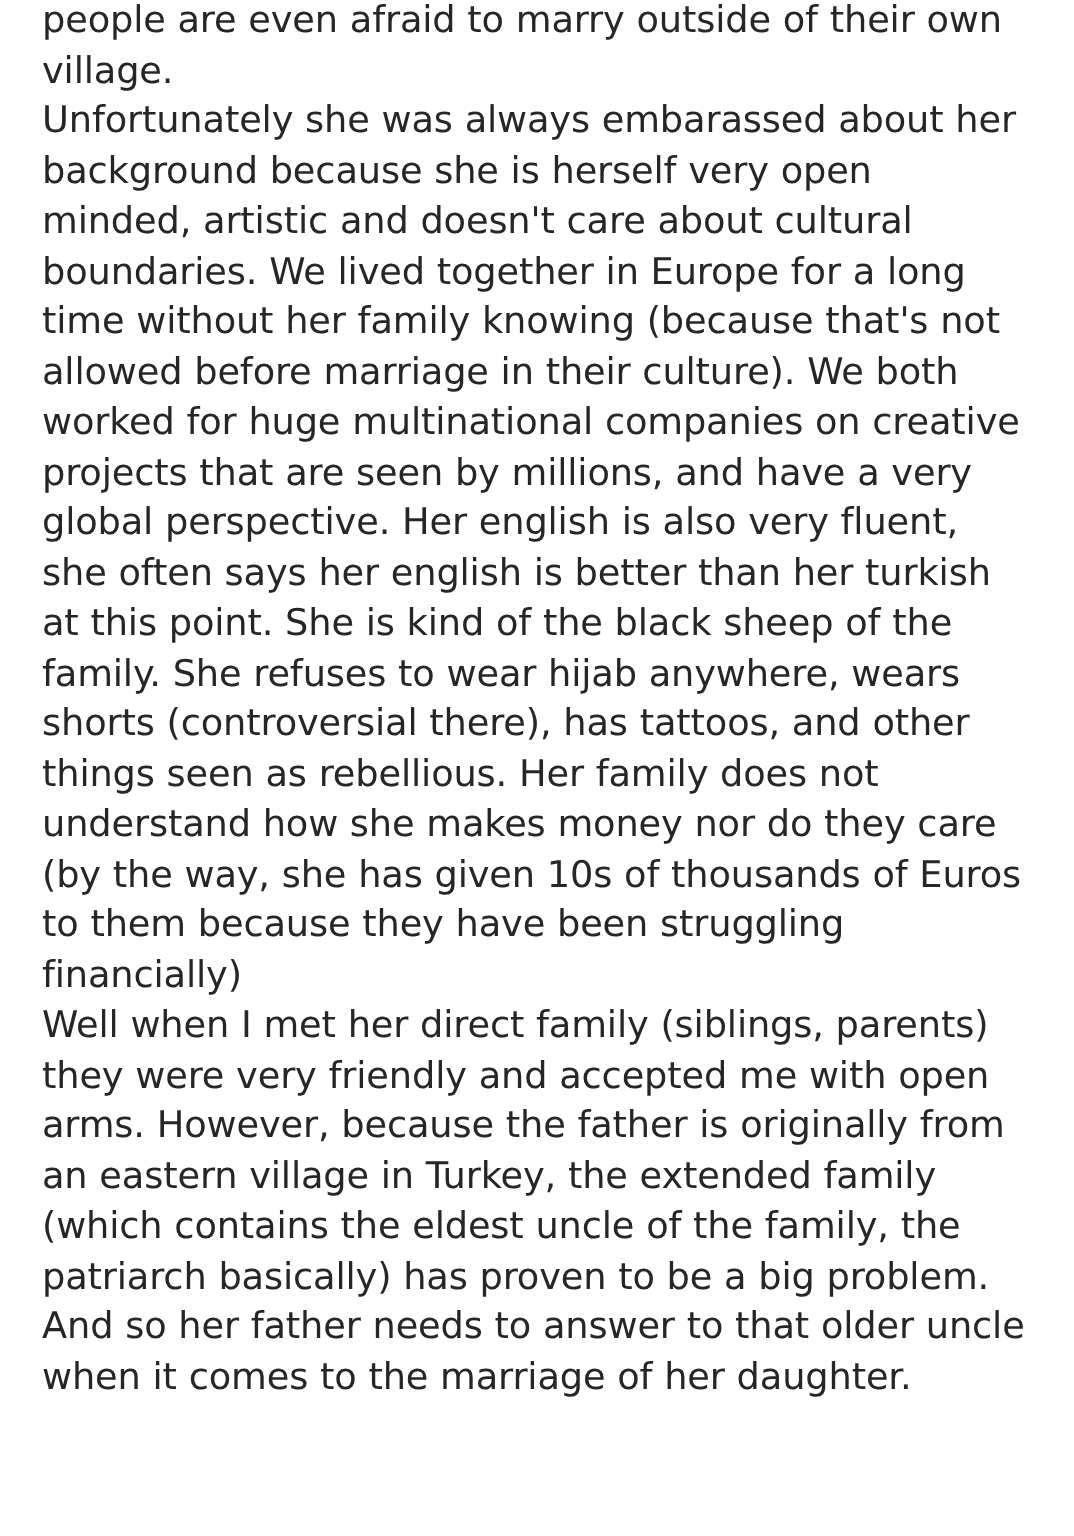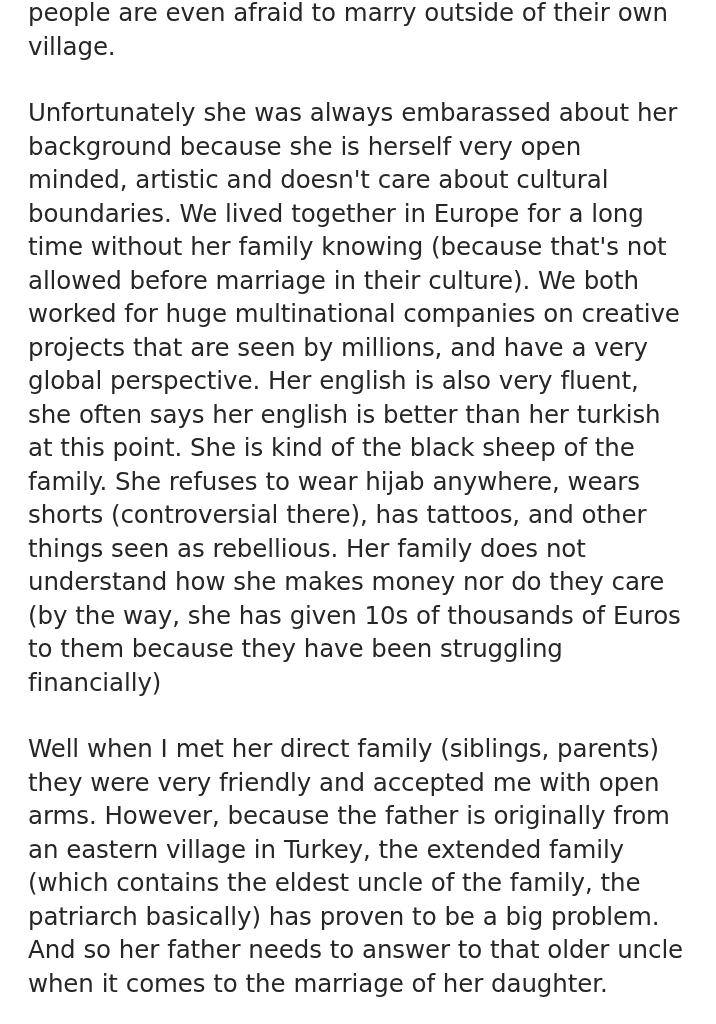--- a/index.html
+++ b/index.html
@@ -23,21 +23,20 @@
   }
   .para {
     font-size: 24.5px;
     line-height: 33.5px;
     color: #262626;
     margin: 0;
     letter-spacing: -0.1px;
     word-spacing: 0.2px;
   }
   .para + .para {
-    margin-top: 33px;
   }
   .first {
     margin-top: -4px;
   }
 </style>
 </head>
 <body>
 
 <div class="page">
   <p class="para first">people are even afraid to marry outside of their own village.</p>

